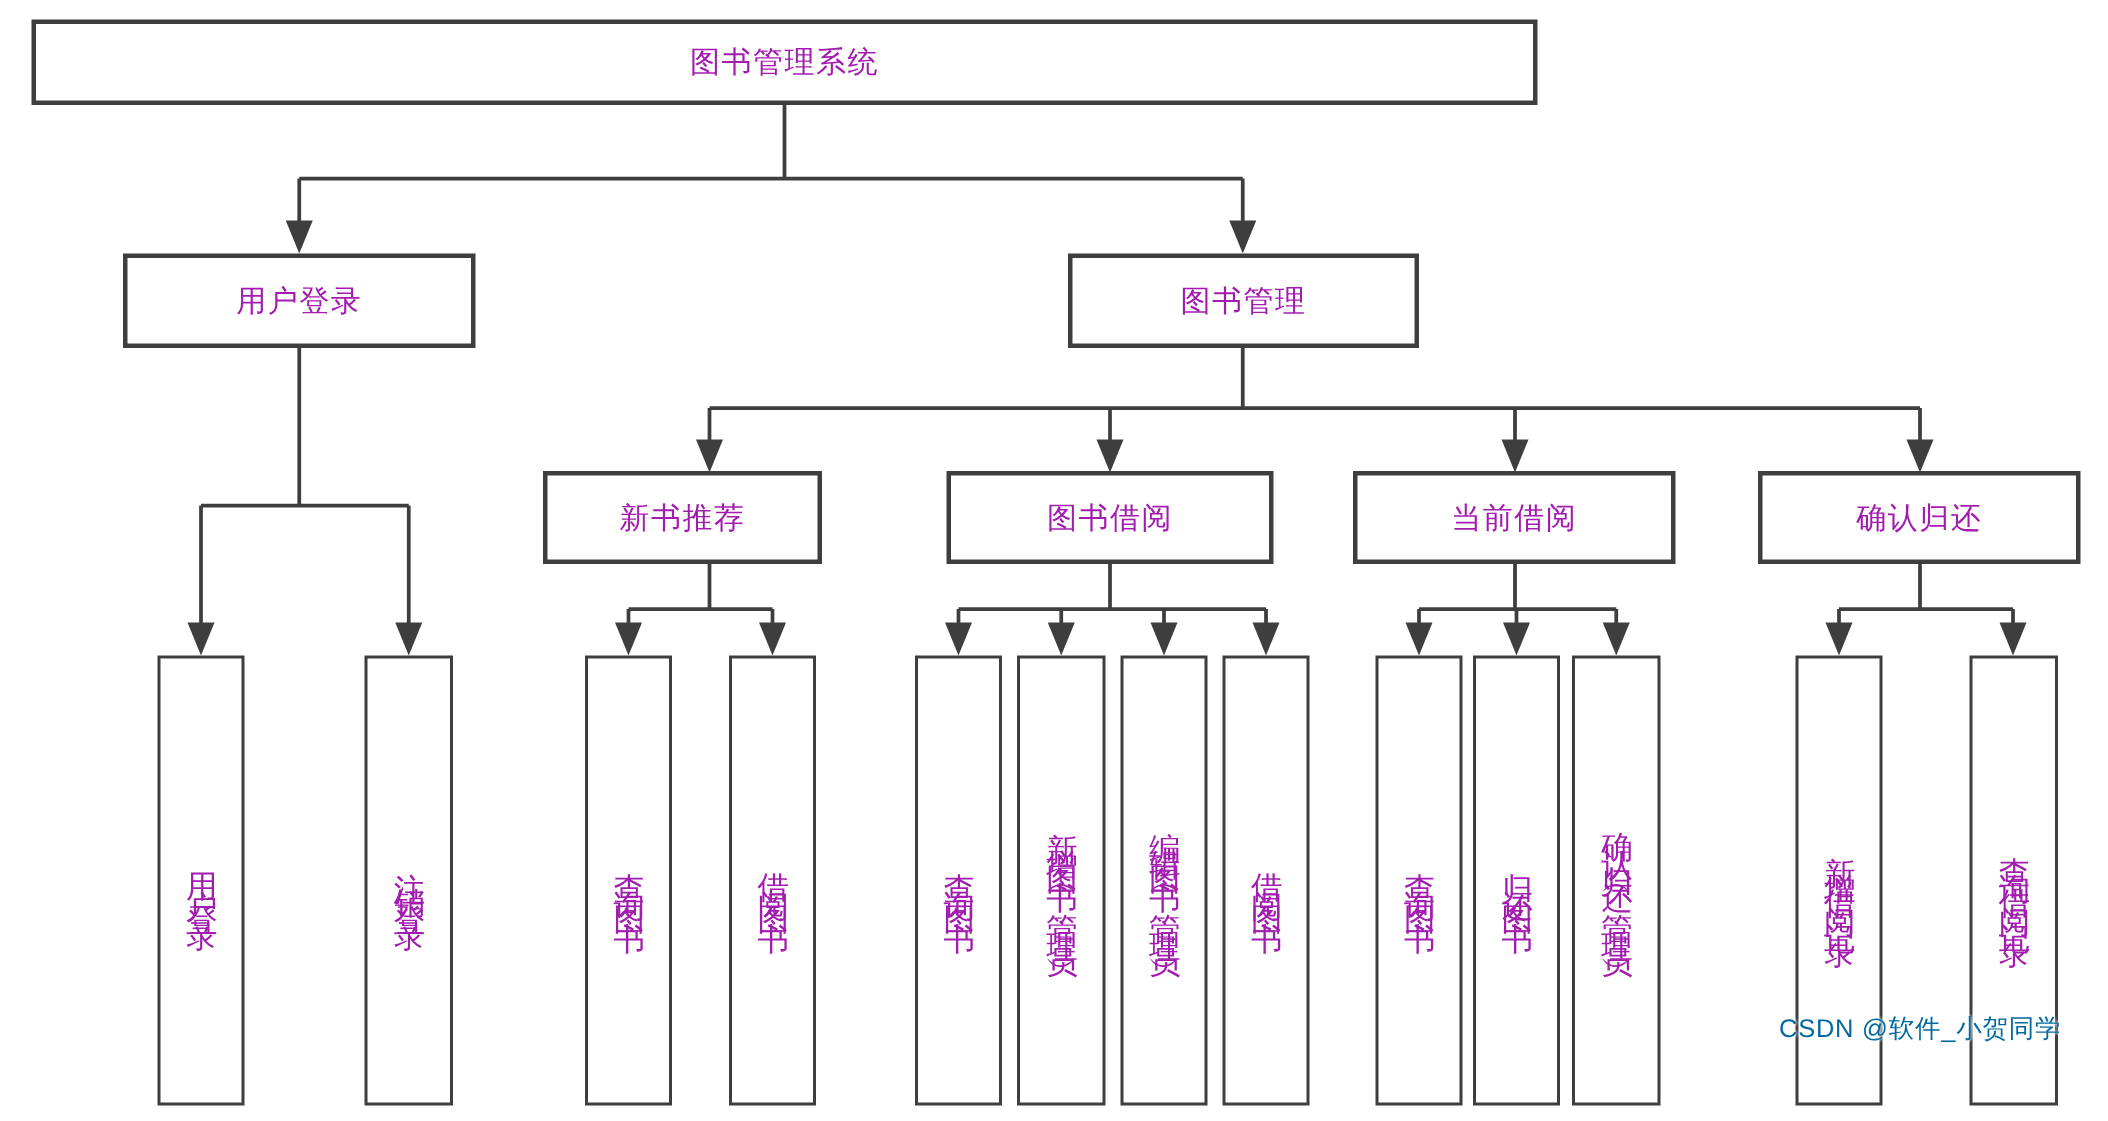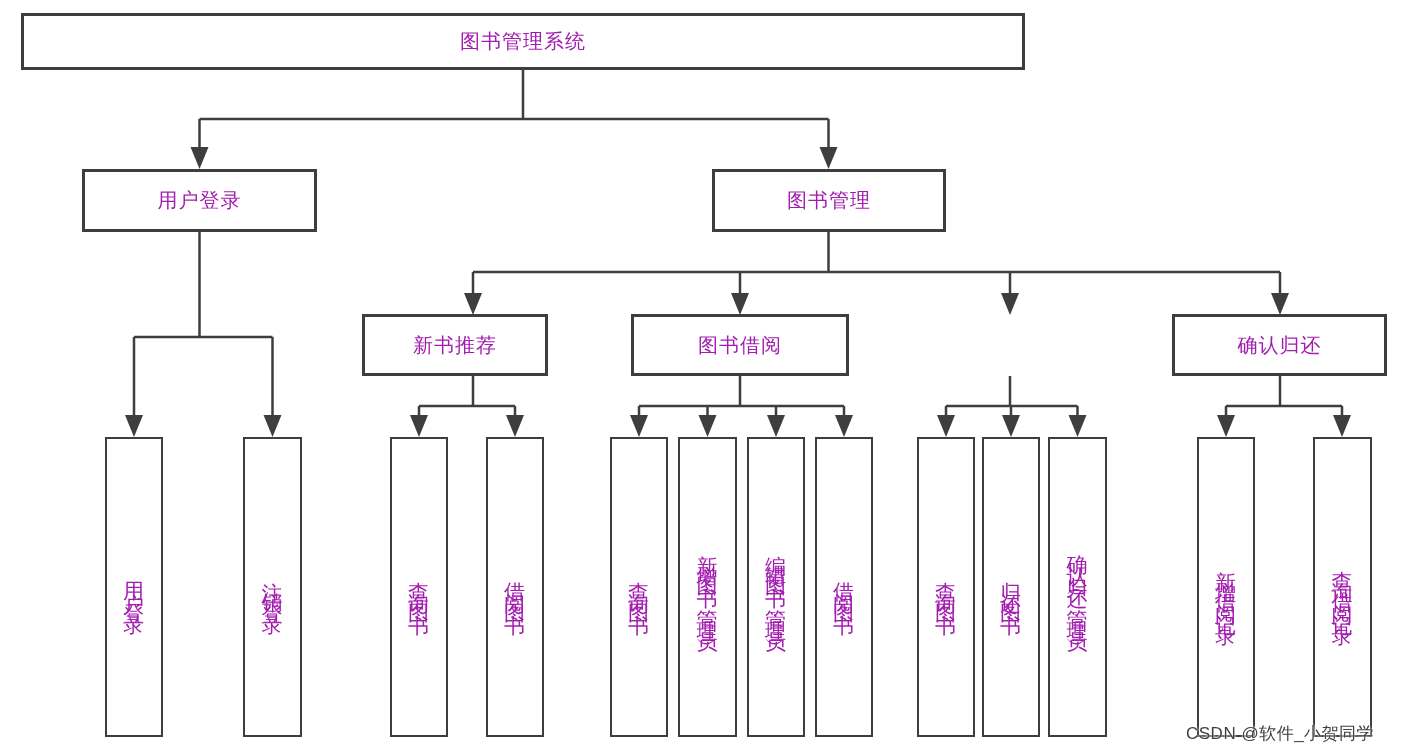--- a/index.html
+++ b/index.html
@@ -42,23 +42,23 @@
     writing-mode: vertical-rl;
     text-orientation: mixed;
     font-size: 21px;
     letter-spacing: 11px;
     line-height: 1.0;
   }
   .watermark {
     position: absolute;
     z-index: 5;
     left: 1186px;
-    top: 722px;
+    top: 674px;
     font-size: 17px;
-    color: #404040;
+    color: #0369a1;
     letter-spacing: 0.5px;
     white-space: nowrap;
     text-shadow: 0 0 3px #ffffff, 0 0 2px #ffffff;
   }
 </style>
 </head>
 <body>
 
 <div class="canvas">
 
@@ -140,20 +140,21 @@
     </g>
   </svg>
 
   <div class="node" style="left:21px; top:13px; width:1004px; height:57px;">图书管理系统</div>
 
   <div class="node" style="left:82px; top:169px; width:235px; height:63px;">用户登录</div>
   <div class="node" style="left:712px; top:169px; width:234px; height:63px;">图书管理</div>
 
   <div class="node" style="left:362px; top:314px; width:186px; height:62px;">新书推荐</div>
   <div class="node" style="left:631px; top:314px; width:218px; height:62px;">图书借阅</div>
+  <div class="node" style="left:902px; top:314px; width:215px; height:62px;">当前借阅</div>
   <div class="node" style="left:1172px; top:314px; width:215px; height:62px;">确认归还</div>
 
   <div class="node leaf" style="left:105px; top:437px; width:58px; height:300px;">用户登录</div>
   <div class="node leaf" style="left:243px; top:437px; width:59px; height:300px;">注销登录</div>
 
   <div class="node leaf" style="left:390px; top:437px; width:58px; height:300px;">查询图书</div>
   <div class="node leaf" style="left:486px; top:437px; width:58px; height:300px;">借阅图书</div>
 
   <div class="node leaf" style="left:610px; top:437px; width:58px; height:300px;">查询图书</div>
   <div class="node leaf" style="left:678px; top:437px; width:59px; height:300px;">新增图书（管理员）</div>

